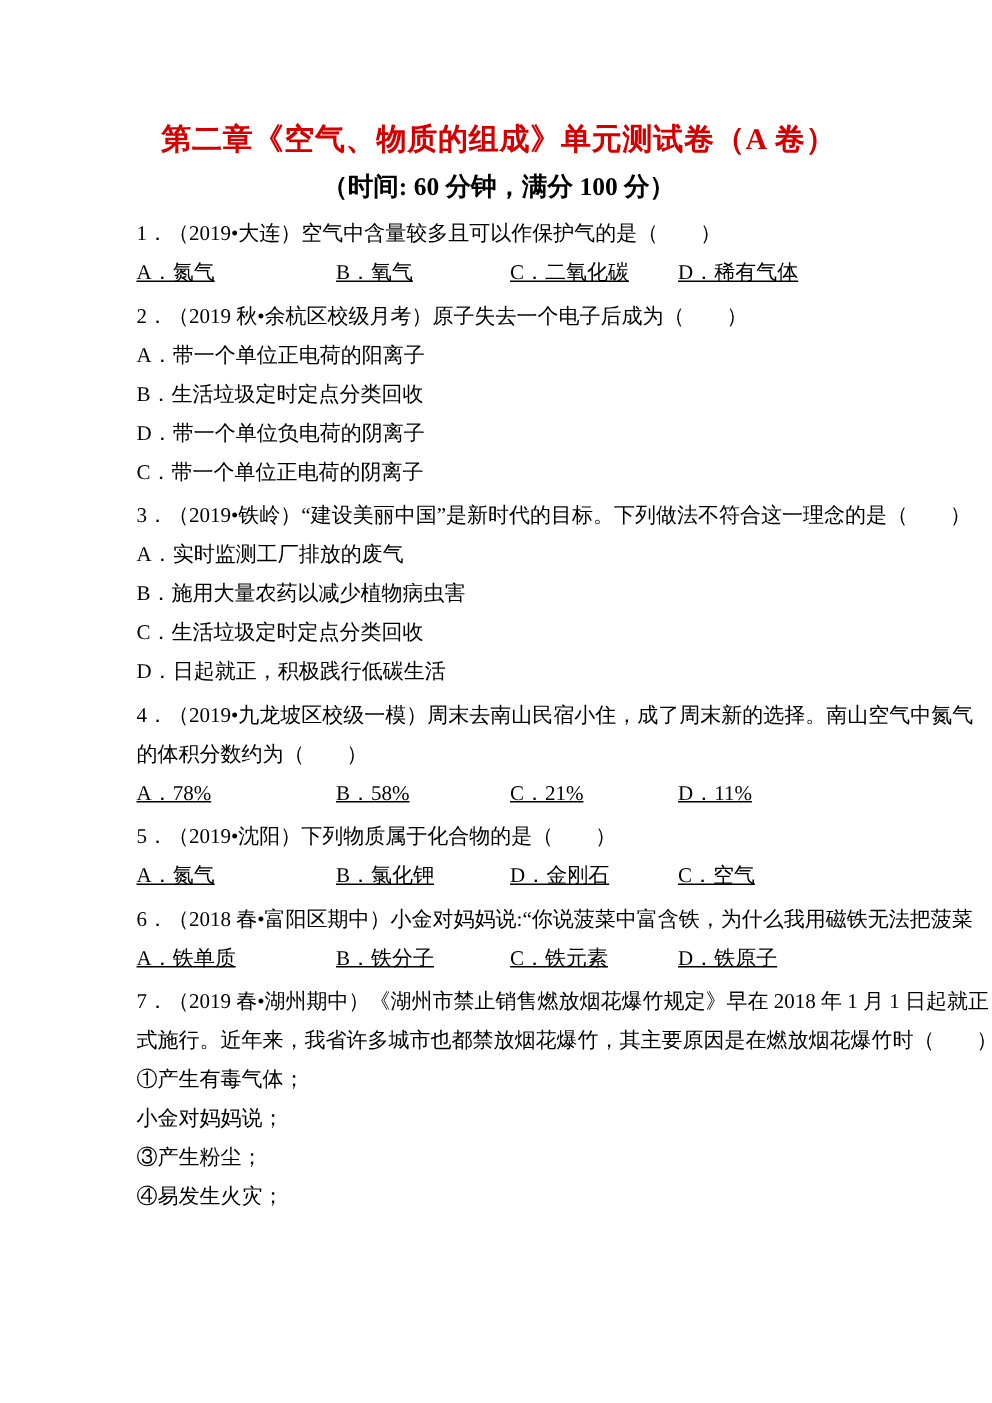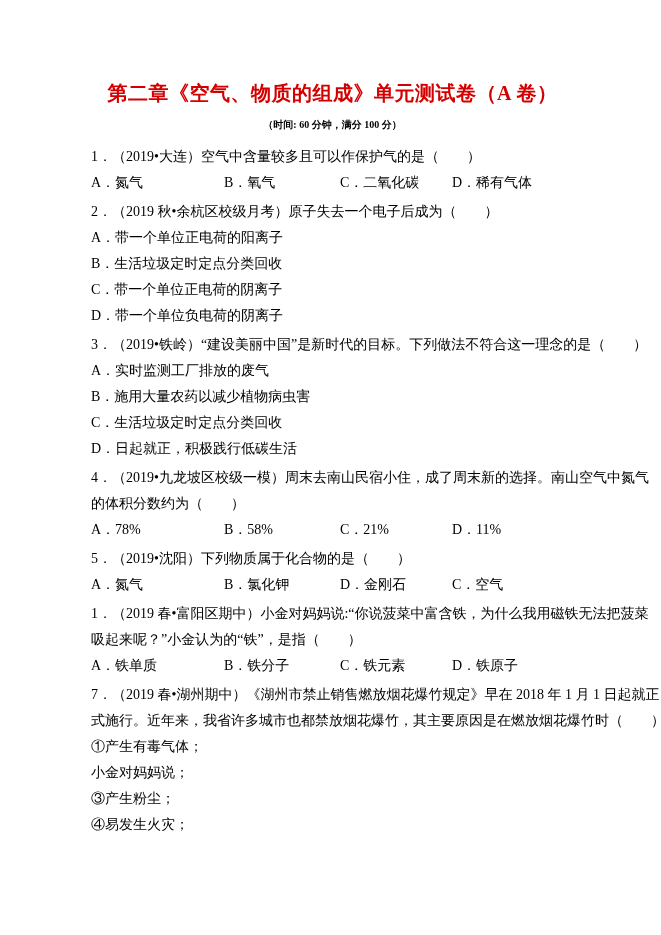--- a/index.html
+++ b/index.html
@@ -24,21 +24,21 @@
     font-size: 20px;
     line-height: 26px;
     font-weight: 700;
     text-align: center;
     color: var(--title-color, #d40000);
     letter-spacing: 0.5px;
     white-space: nowrap;
   }
   .subtitle {
     margin: 0 0 8px 0;
-    font-size: 10px;
+    font-size: 17px;
     line-height: 22px;
     font-weight: 700;
     text-align: center;
     white-space: nowrap;
   }
   .section {
     margin: 0 0 4px 0;
     font-size: 15px;
     line-height: 20px;
     font-weight: 700;
@@ -48,20 +48,21 @@
     margin: 0;
     line-height: 26px;
     font-size: 14px;
     white-space: nowrap;
   }
   .question { margin: 3px; }
   .opt-grid {
     display: grid;
     grid-template-columns: 133px 116px 112px 1fr;
     line-height: 26px;
+    text-decoration: underline;
   }
   .opt-grid .line { display: block; }
 </style>
 </head>
 <body style="background: rgb(255, 255, 255);">
 
 <main class="doc">
 
   <h1 class="title">第二章《空气、物质的组成》单元测试卷（A 卷）</h1>
   <p class="subtitle">（时间: 60 分钟，满分 100 分）</p>
@@ -73,22 +74,22 @@
       <span class="line">B．氧气</span>
       <span class="line">C．二氧化碳</span>
       <span class="line">D．稀有气体</span>
     </div>
   </section>
 
   <section class="question">
     <p class="line">2．（2019 秋•余杭区校级月考）原子失去一个电子后成为（　　）</p>
     <p class="line">A．带一个单位正电荷的阳离子</p>
     <p class="line">B．生活垃圾定时定点分类回收</p>
+    <p class="line">D．带一个单位负电荷的阴离子</p>
     <p class="line">C．带一个单位正电荷的阴离子</p>
-    <p class="line">D．带一个单位负电荷的阴离子</p>
   </section>
 
   <section class="question">
     <p class="line">3．（2019•铁岭）“建设美丽中国”是新时代的目标。下列做法不符合这一理念的是（　　）</p>
     <p class="line">A．实时监测工厂排放的废气</p>
     <p class="line">B．施用大量农药以减少植物病虫害</p>
     <p class="line">C．生活垃圾定时定点分类回收</p>
     <p class="line">D．日起就正，积极践行低碳生活</p>
   </section>
 
@@ -107,22 +108,21 @@
     <p class="line">5．（2019•沈阳）下列物质属于化合物的是（　　）</p>
     <div class="opt-grid">
       <span class="line">A．氮气</span>
       <span class="line">B．氯化钾</span>
       <span class="line">D．金刚石</span>
       <span class="line">C．空气</span>
     </div>
   </section>
 
   <section class="question">
-    <p class="line">1．（2019 春•富阳区期中）小金对妈妈说:“你说菠菜中富含铁，为什么我用磁铁无法把菠菜</p>
-    <p class="line">吸起来呢？”小金认为的“铁”，是指（　　）</p>
+    <p class="line">6．（2018 春•富阳区期中）小金对妈妈说:“你说菠菜中富含铁，为什么我用磁铁无法把菠菜</p>
     <div class="opt-grid">
       <span class="line">A．铁单质</span>
       <span class="line">B．铁分子</span>
       <span class="line">C．铁元素</span>
       <span class="line">D．铁原子</span>
     </div>
   </section>
 
   <section class="question">
     <p class="line">7．（2019 春•湖州期中）《湖州市禁止销售燃放烟花爆竹规定》早在 2018 年 1 月 1 日起就正</p>

